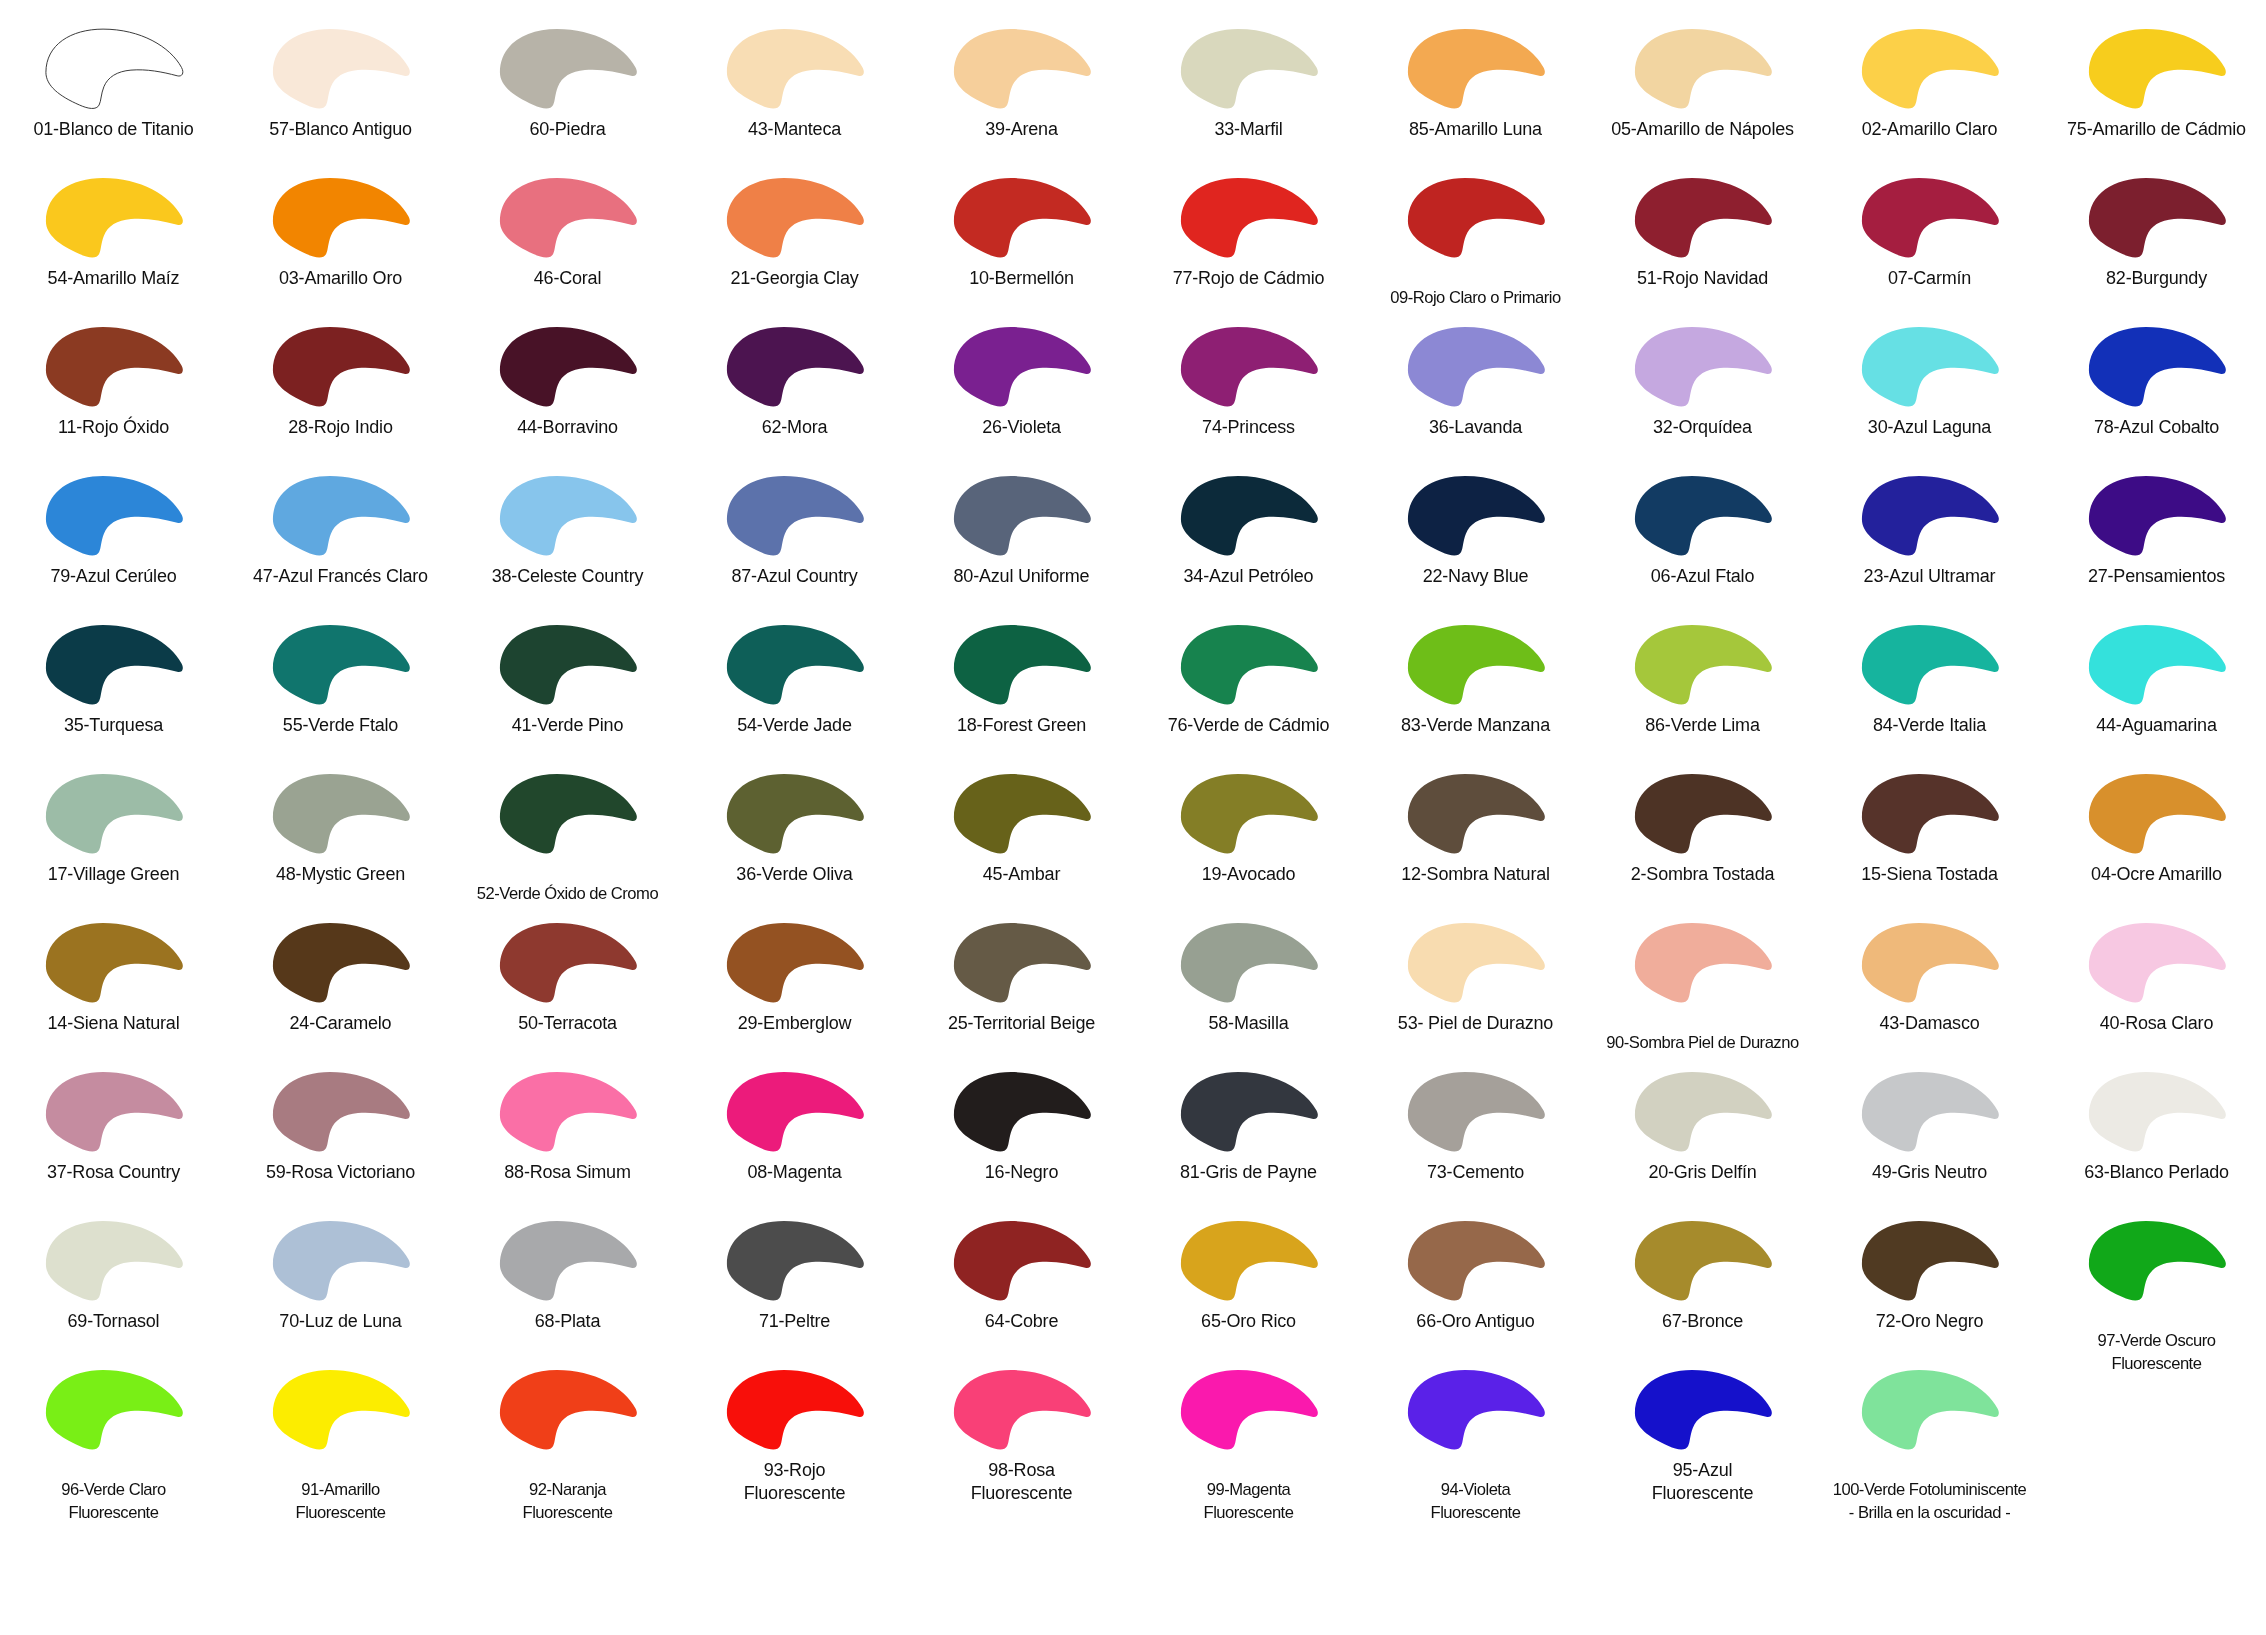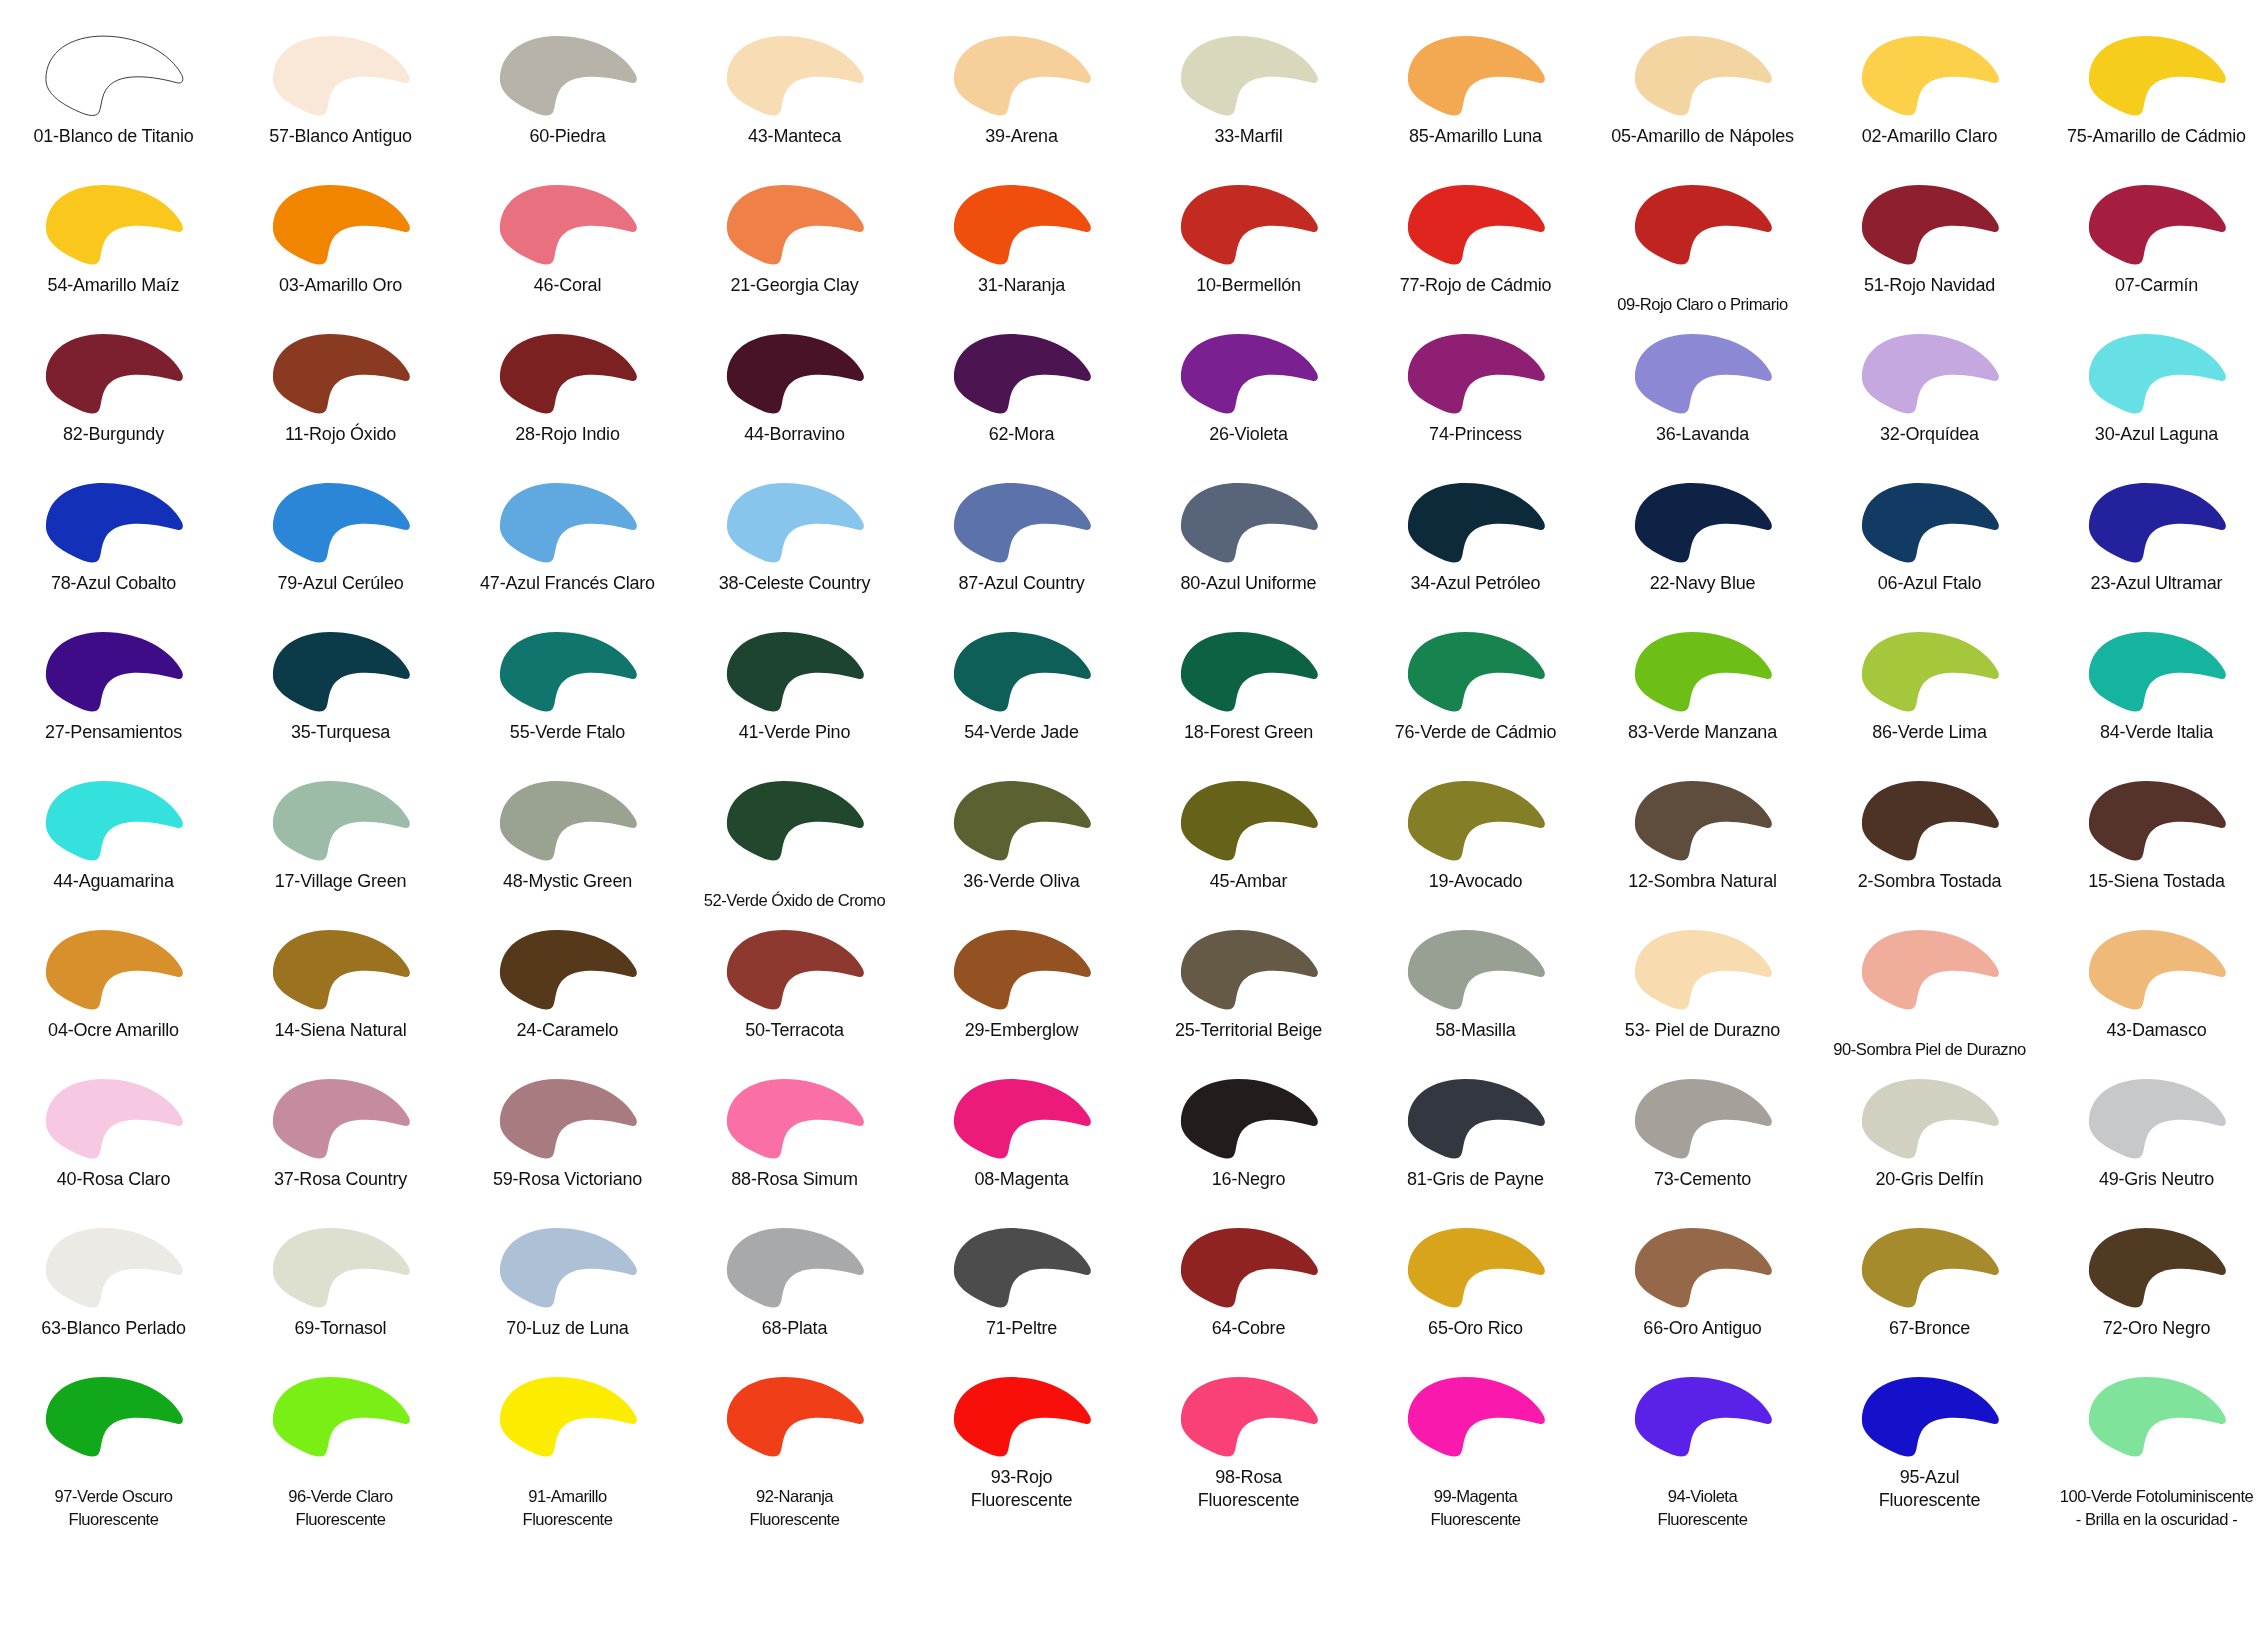--- a/index.html
+++ b/index.html
@@ -8,21 +8,21 @@
     background:#ffffff;
     font-family:"Liberation Sans","DejaVu Sans",sans-serif;
     overflow:hidden;
   }
   #chart{
     width:2266px;height:1636px;
     display:grid;
     grid-template-columns:repeat(10,227px);
     grid-template-rows:repeat(10,149px);
     align-content:start;
-    padding-top:23px;
+    padding-top:16px;
     box-sizing:border-box;
   }
   .cell{
     position:relative;
     display:flex;
     flex-direction:column;
     align-items:center;
     justify-content:flex-start;
   }
   .swatch{
@@ -156,28 +156,20 @@
       <div class="swatch">
         <svg viewBox="0 0 180 104" xmlns="http://www.w3.org/2000/svg">
           <path d="M 12.5,57.5 C 12.5,26 41,8 78,8 C 121,8 155,28 168,52 C 171.5,58.5 168.5,63 163,61.5 C 146,57 128,53.5 110,55 C 94,56.3 83.5,63 79,74 C 75.5,82.5 76,90 73.5,95 C 70.5,101 61,99.5 51,95 C 28,85 12.5,73 12.5,57.5 Z" fill="#ef8047"></path>
         </svg>
       </div>
       <div class="label">21-Georgia Clay</div>
     </div>
     <div class="cell">
       <div class="swatch">
         <svg viewBox="0 0 180 104" xmlns="http://www.w3.org/2000/svg">
-          <path d="M 12.5,57.5 C 12.5,26 41,8 78,8 C 121,8 155,28 168,52 C 171.5,58.5 168.5,63 163,61.5 C 146,57 128,53.5 110,55 C 94,56.3 83.5,63 79,74 C 75.5,82.5 76,90 73.5,95 C 70.5,101 61,99.5 51,95 C 28,85 12.5,73 12.5,57.5 Z" fill="#f04e0c"></path>
-        </svg>
-      </div>
-      <div class="label">31-Naranja</div>
-    </div>
-    <div class="cell">
-      <div class="swatch">
-        <svg viewBox="0 0 180 104" xmlns="http://www.w3.org/2000/svg">
           <path d="M 12.5,57.5 C 12.5,26 41,8 78,8 C 121,8 155,28 168,52 C 171.5,58.5 168.5,63 163,61.5 C 146,57 128,53.5 110,55 C 94,56.3 83.5,63 79,74 C 75.5,82.5 76,90 73.5,95 C 70.5,101 61,99.5 51,95 C 28,85 12.5,73 12.5,57.5 Z" fill="#c32a22"></path>
         </svg>
       </div>
       <div class="label">10-Bermellón</div>
     </div>
     <div class="cell">
       <div class="swatch">
         <svg viewBox="0 0 180 104" xmlns="http://www.w3.org/2000/svg">
           <path d="M 12.5,57.5 C 12.5,26 41,8 78,8 C 121,8 155,28 168,52 C 171.5,58.5 168.5,63 163,61.5 C 146,57 128,53.5 110,55 C 94,56.3 83.5,63 79,74 C 75.5,82.5 76,90 73.5,95 C 70.5,101 61,99.5 51,95 C 28,85 12.5,73 12.5,57.5 Z" fill="#e0251f"></path>
         </svg>

